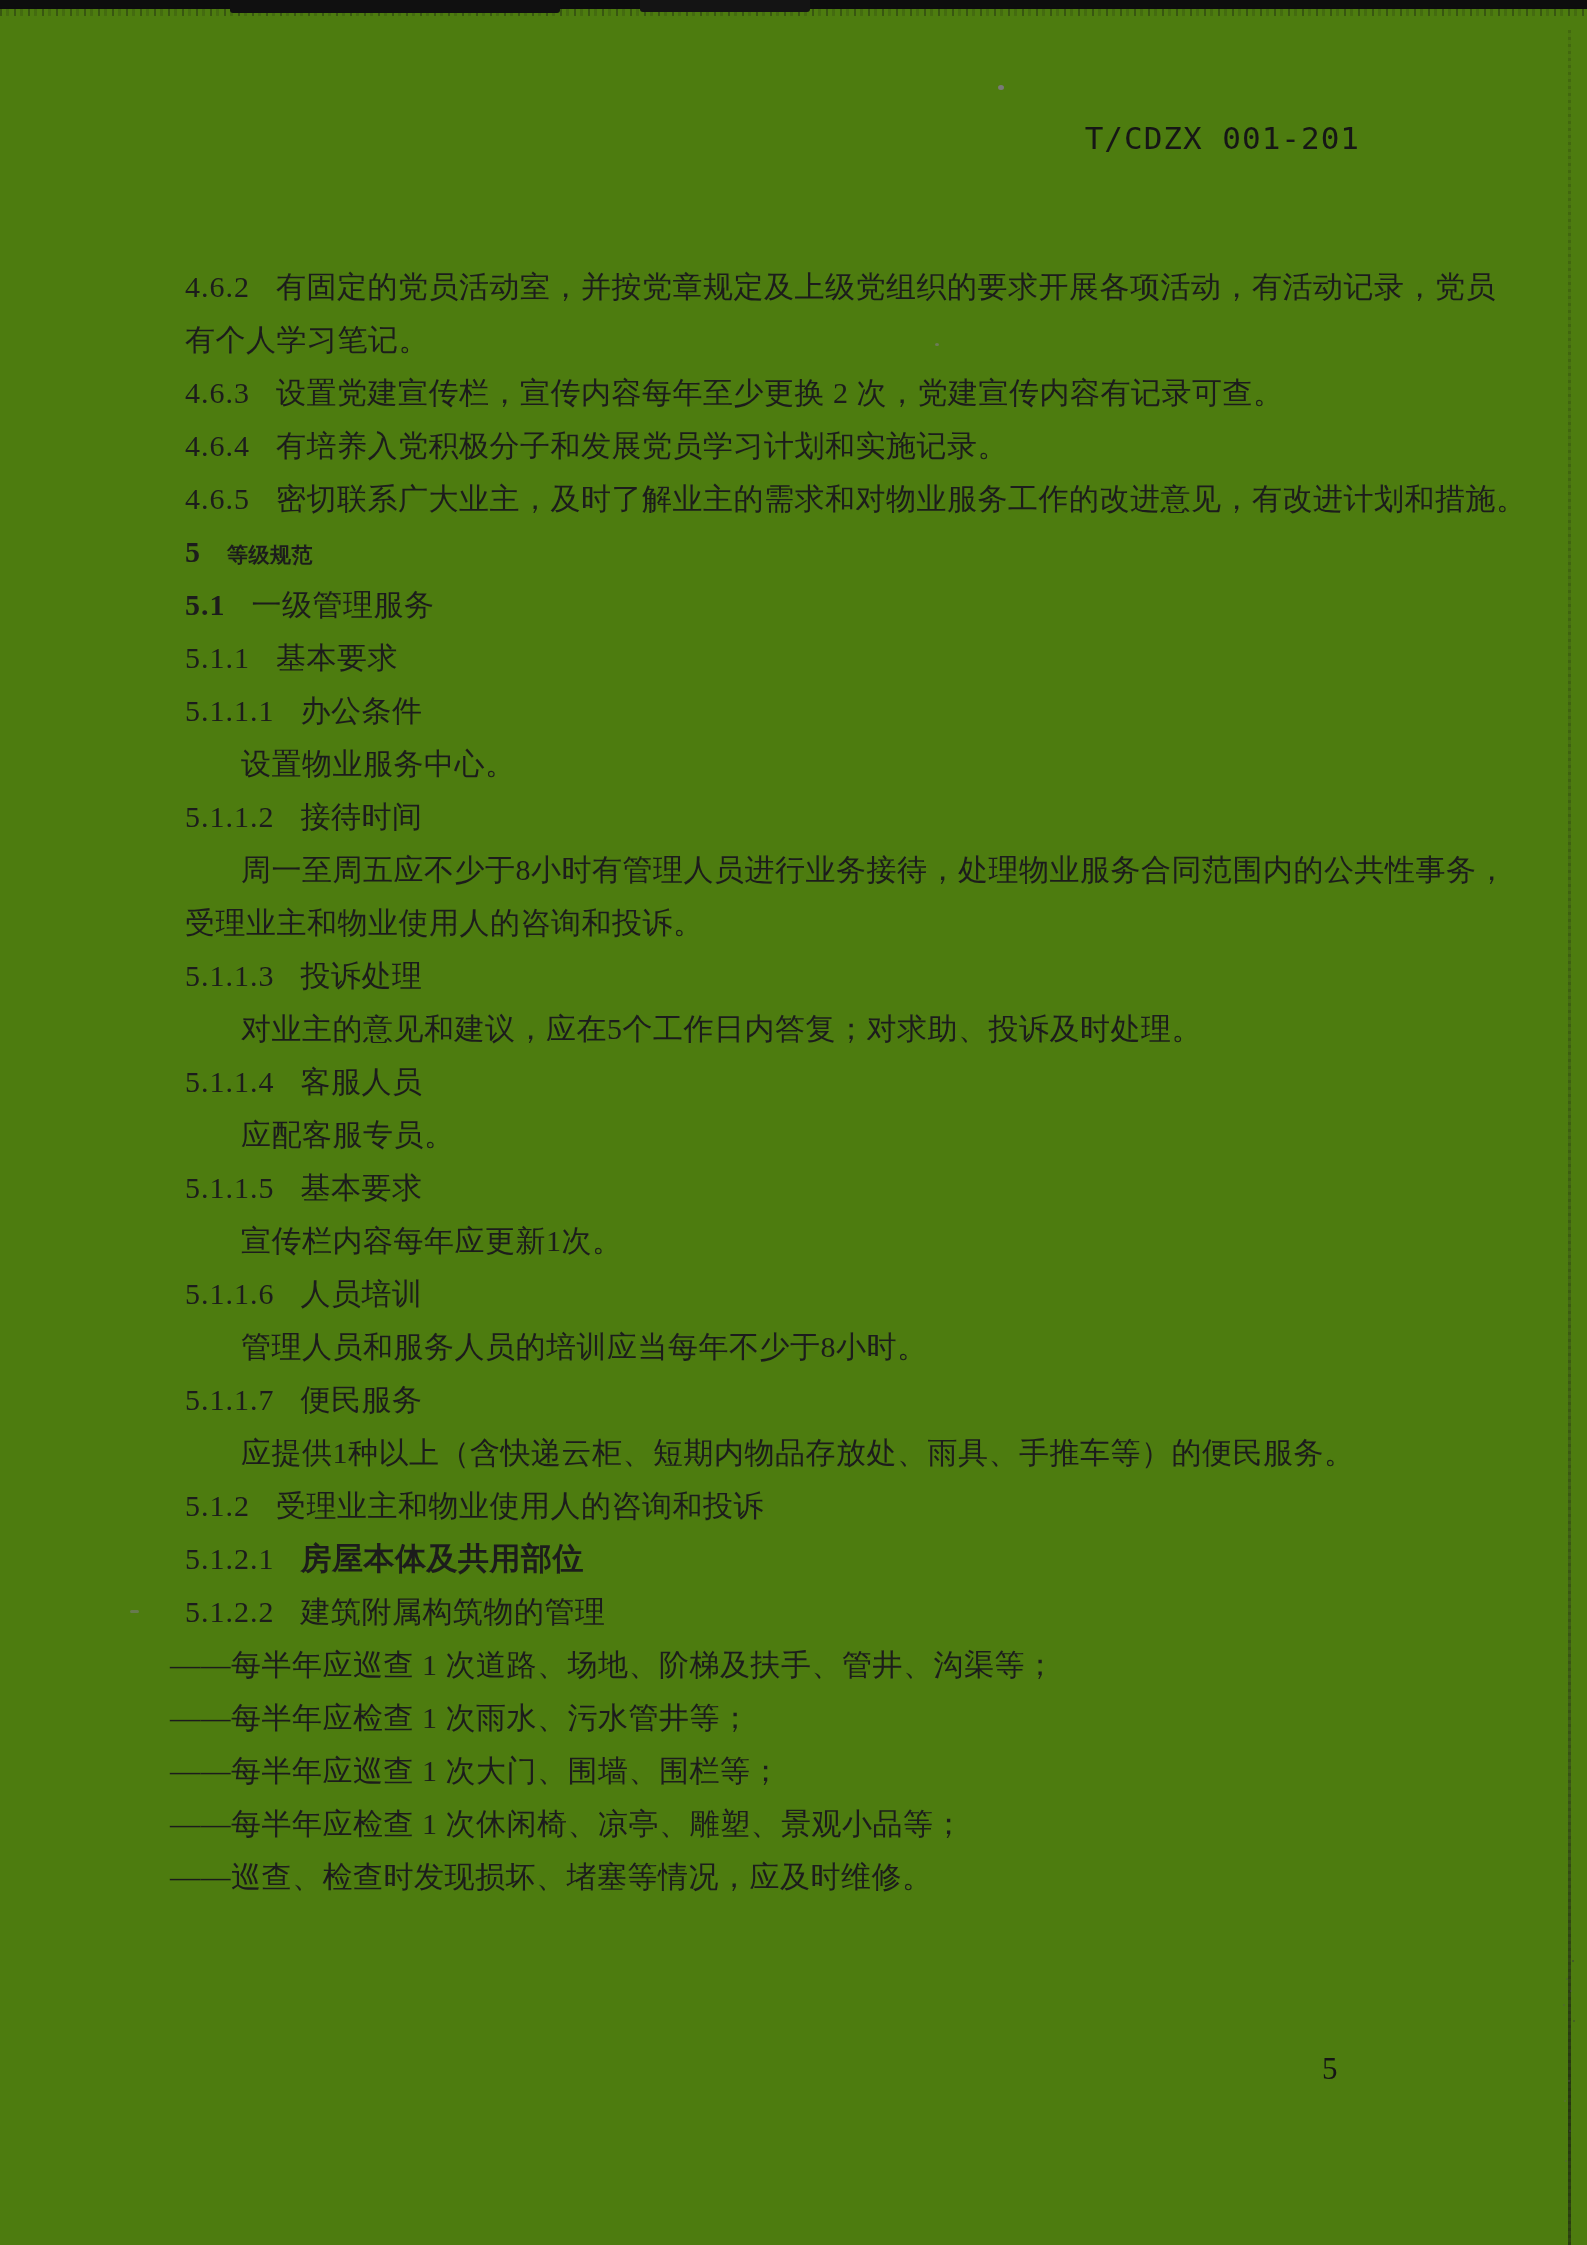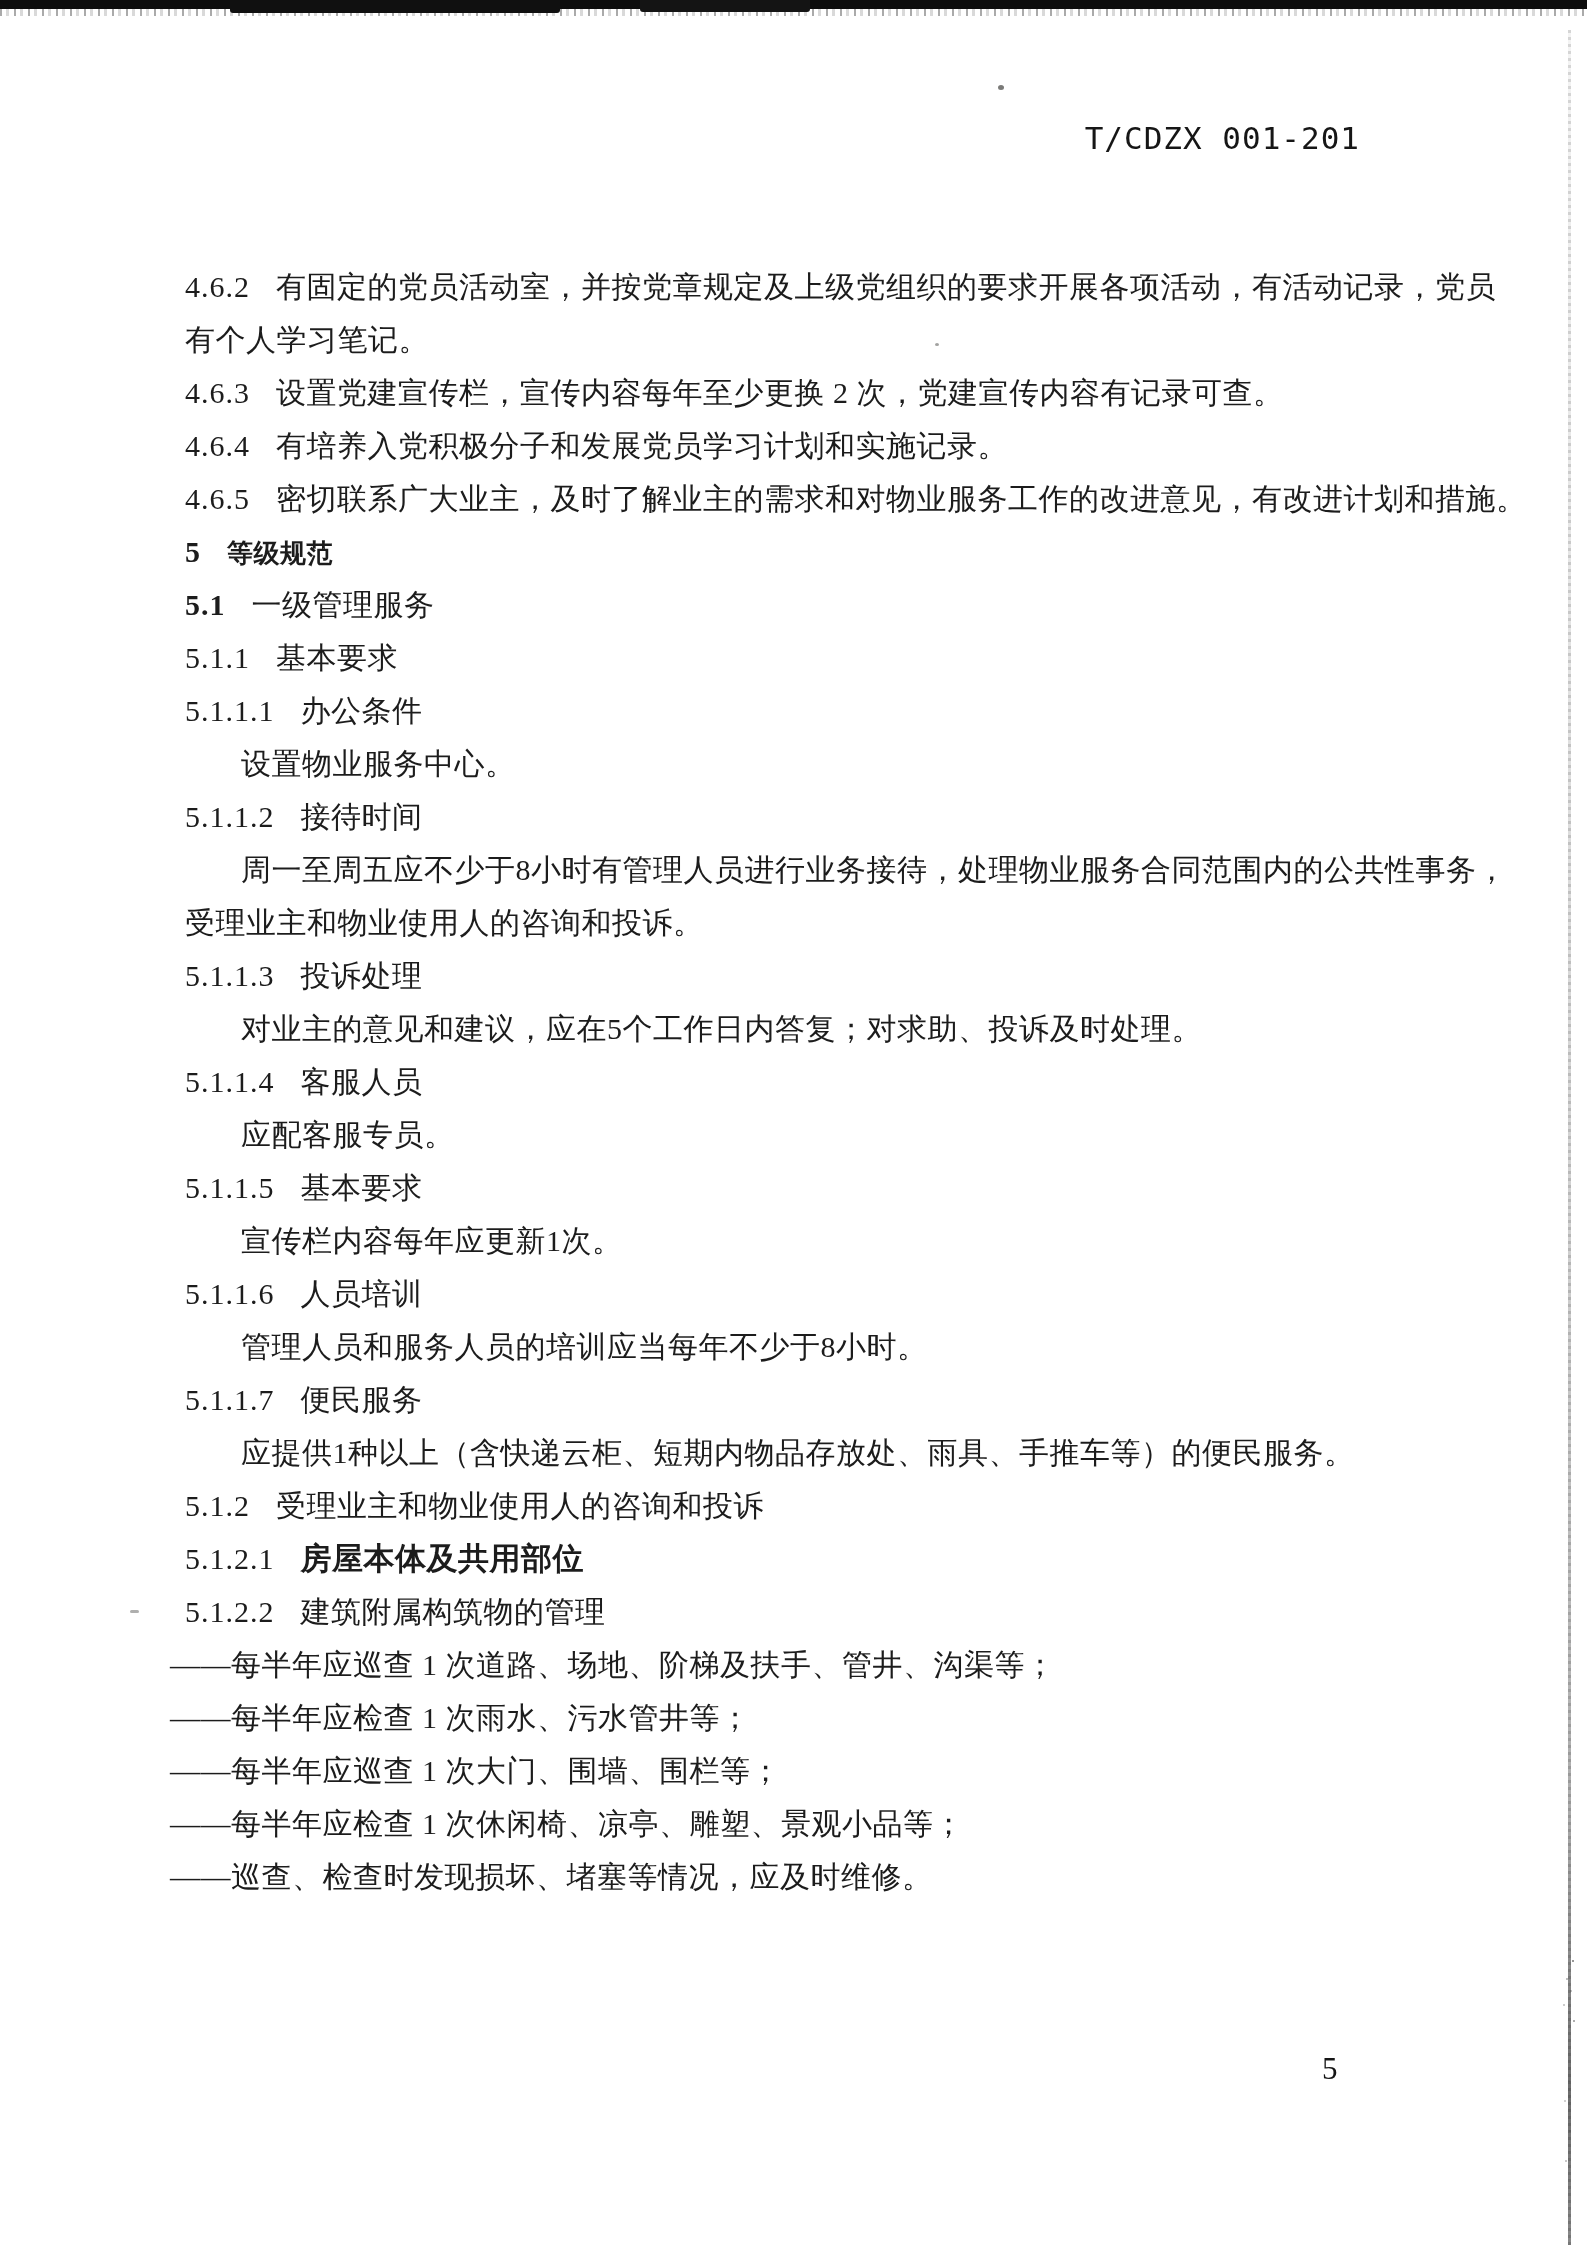--- a/index.html
+++ b/index.html
@@ -1,21 +1,21 @@
 <!DOCTYPE html>
 <html><head>
 <meta charset="utf-8">
 <style>
   html,body { margin:0; padding:0; background:#e8e8e6; }
   .page {
     position: relative;
     width: 1587px;
     height: 2245px;
     margin: 0 auto;
-    background: #ffffff;
+    background: #4d7c0f;
     overflow: hidden;
     font-family: "Liberation Serif", "DejaVu Serif", serif;
     color: #1c1c1c;
   }
 
   
   .scan-top {
     position: absolute; top: 0; left: 0; width: 100%; height: 9px;
     background: #0d0d0d;
   }
@@ -71,21 +71,21 @@
     height: 53px; line-height: 53px;
     font-size: 30px; white-space: nowrap;
     letter-spacing: 0.5px;
   }
   .doc-line .num { margin-right: 26px; letter-spacing: 1px; }
   .doc-line.indent { padding-left: 56px; }
   .doc-line.dash { margin-left: -15px; }
   .doc-line.h1 .num { font-weight: bold; }
   .doc-line.h1 .txt {
     font-family: "Liberation Sans", "DejaVu Sans", sans-serif;
-    font-weight: bold; font-size: 26px;
+    font-weight: bold; font-size: 21px;
   }
   .doc-line.h2 .num { font-weight: bold; }
   .doc-line.h3 .txt {
     font-family: "Liberation Sans", "DejaVu Sans", sans-serif;
     font-weight: bold; font-size: 31px;
   }
 
   .page-num {
     position: absolute; left: 1322px; top: 2051px;
     font-size: 31px; font-family: "Liberation Serif", serif; color: #151515;

